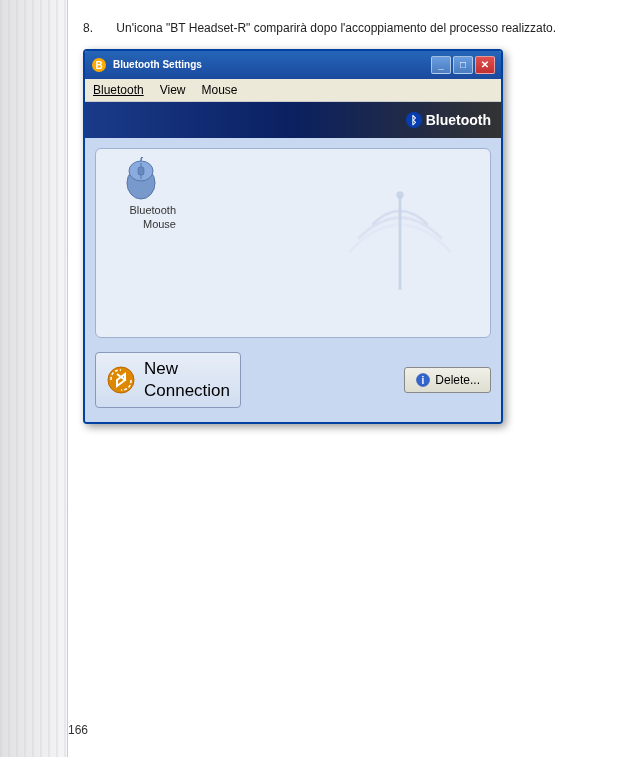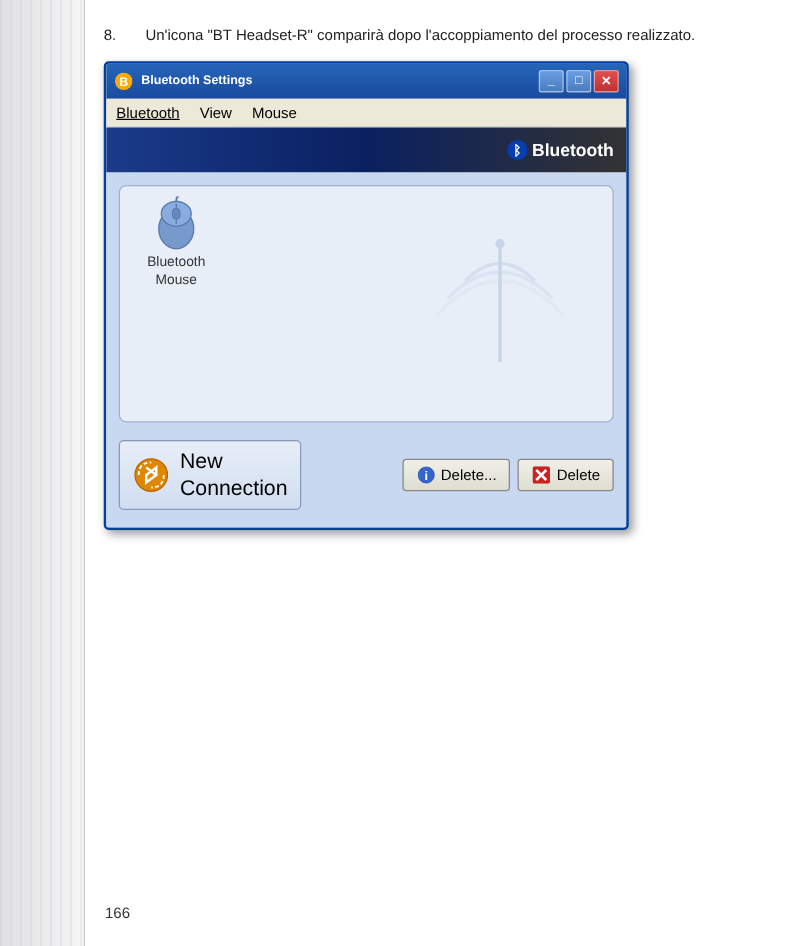--- a/index.html
+++ b/index.html
@@ -233,21 +233,21 @@
       width: 40px;
       height: 40px;
       display: flex;
       align-items: center;
       justify-content: center;
     }
 
     .device-label {
       font-size: 11px;
       color: #333;
-      text-align: center;
+      text-align: right;
       line-height: 1.3;
     }
 
     
     .bt-bottom {
       display: flex;
       align-items: center;
       justify-content: space-between;
       padding: 4px 0;
     }
@@ -300,21 +300,21 @@
       height: 16px;
       display: flex;
       align-items: center;
       justify-content: center;
     }
 
     
     .page-number {
       position: absolute;
       bottom: 20px;
-      left: 84px;
+      left: 68px;
       font-size: 12px;
       color: #333;
     }
   </style>
 </head>
 <body>
 
 <div class="left-border">
   <div class="stripes"></div>
 </div>
@@ -425,30 +425,20 @@
         <div class="right-buttons">
           <div class="action-btn">
             <div class="action-btn-icon">
               <svg width="14" height="14" viewBox="0 0 14 14">
                 <circle cx="7" cy="7" r="6.5" fill="#3366cc" stroke="#2244aa" stroke-width="0.5"></circle>
                 <text x="7" y="11" text-anchor="middle" font-size="10" fill="white" font-weight="bold">i</text>
               </svg>
             </div>
             <span>Delete...</span>
           </div>
-          <div class="action-btn">
-            <div class="action-btn-icon">
-              <svg width="14" height="14" viewBox="0 0 14 14">
-                <rect width="14" height="14" rx="2" fill="#cc2222"></rect>
-                <line x1="3" y1="3" x2="11" y2="11" stroke="white" stroke-width="2"></line>
-                <line x1="11" y1="3" x2="3" y2="11" stroke="white" stroke-width="2"></line>
-              </svg>
-            </div>
-            <span>Delete</span>
-          </div>
         </div>
 
       </div>
     </div>
   </div>
 
 </div>
 
 <div class="page-number">166</div>
 

